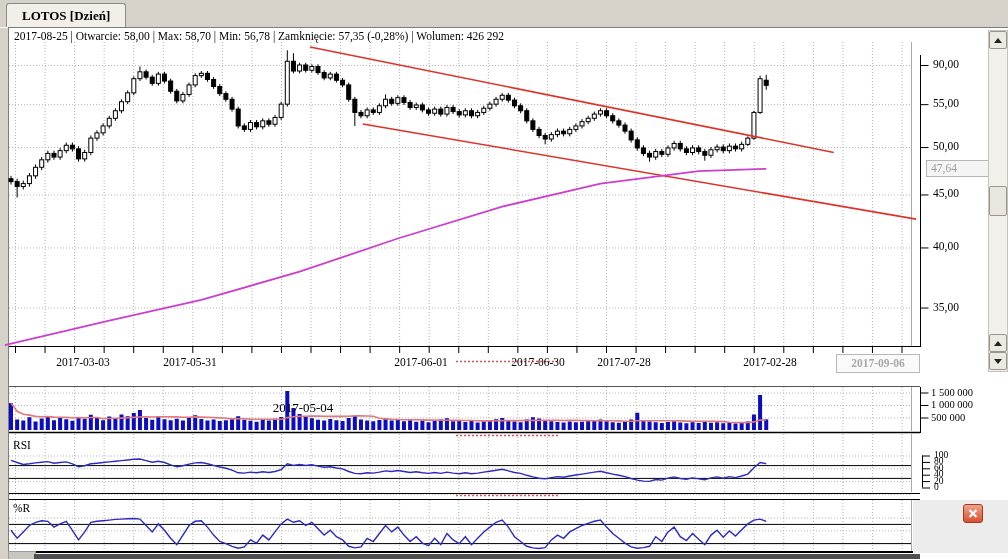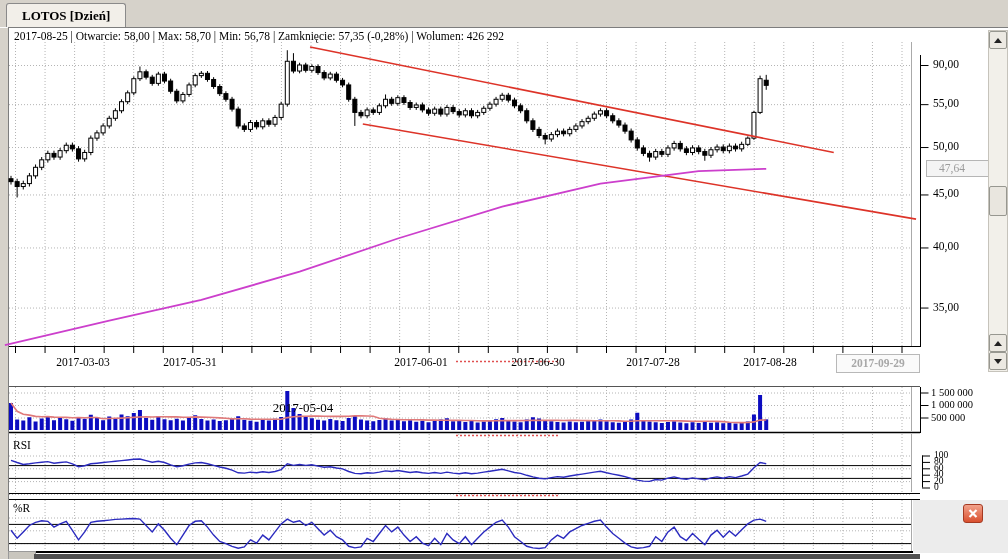--- a/index.html
+++ b/index.html
@@ -9,21 +9,21 @@
           border-bottom:1px solid #fdfdfd;}
   .tab{position:absolute;left:6px;top:3px;height:23px;padding:0 15px;background:#f2efe9;
        border:1px solid #8a8a8a;border-bottom:none;border-radius:3px 3px 0 0;
        font-size:13px;font-weight:bold;line-height:23px;}
   .client{position:absolute;left:8px;top:27px;width:1000px;height:532px;background:#ffffff;
           border-left:1px solid #7d7d7d;border-top:1px solid #7d7d7d;}
   .infobar{position:absolute;left:14px;top:30px;font-size:11.5px;white-space:nowrap;}
   .lbl{position:absolute;white-space:nowrap;}
   .panel-label{position:absolute;font-size:11.5px;}
   .pricebox{position:absolute;left:926px;top:160px;width:62px;height:15px;background:#f4f4f4;
-            border:1px solid #b5b5b5;color:#9b9b9b;font-size:11.5px;line-height:15px;padding-left:12px;}
+            border:1px solid #b5b5b5;color:#9b9b9b;font-size:11.5px;line-height:15px;padding-left:4px;}
   .ghostdate{position:absolute;left:836px;top:354px;width:82px;height:17px;background:#fafafa;
              border:1px solid #b8b8b8;color:#a8a8a8;font-size:11.5px;font-weight:bold;
              line-height:17px;text-align:center;}
   .vscroll{position:absolute;left:988px;top:30px;width:18px;height:340px;background:#f2f0ea;
            border:1px solid #c6c3bb;}
   .sbtn{position:absolute;left:0;width:16px;height:16px;background:#ece9e2;border:1px solid #979790;
         border-radius:2px;}
   .tri-up{position:absolute;left:4px;top:6px;width:0;height:0;border-left:4px solid transparent;
           border-right:4px solid transparent;border-bottom:5px solid #222;}
   .tri-dn{position:absolute;left:4px;top:6px;width:0;height:0;border-left:4px solid transparent;
@@ -653,22 +653,22 @@
       <span class="lbl" style="left: 933px; top: 187.457px; font-size: 11.5px;">45,00</span>
       <span class="lbl" style="left: 933px; top: 240.459px; font-size: 11.5px;">40,00</span>
       <span class="lbl" style="left: 933px; top: 300.548px; font-size: 11.5px;">35,00</span>
     </div>
   <div id="date-labels">
       <span class="lbl" style="left: 75px; top: 356px; font-size: 11.5px; transform: translateX(-50%); margin-left: 8px;">2017-03-03</span>
       <span class="lbl" style="left: 190px; top: 356px; font-size: 11.5px; transform: translateX(-50%);">2017-05-31</span>
       <span class="lbl" style="left: 303px; top: 356px; font-size: 13px; transform: translateX(-50%); margin-top: 44px;">2017-05-04</span>
       <span class="lbl" style="left: 421px; top: 356px; font-size: 11.5px; transform: translateX(-50%);">2017-06-01</span>
       <span class="lbl" style="left: 538px; top: 356px; font-size: 11.5px; transform: translateX(-50%);">2017-06-30</span>
-      <span class="lbl" style="left: 653px; top: 356px; font-size: 11.5px; transform: translateX(-50%);">2017-07-28</span>
-      <span class="lbl" style="left: 770px; top: 356px; font-size: 11.5px; transform: translateX(-50%);">2017-08-28</span>
+      <span class="lbl" style="left: 624px; top: 356px; font-size: 11.5px; transform: translateX(-50%);">2017-07-28</span>
+      <span class="lbl" style="left: 770px; top: 356px; font-size: 11.5px; transform: translateX(-50%);">2017-02-28</span>
     </div>
   <div id="vol-labels">
       <span class="lbl" style="left: 931px; top: 386.5px; font-size: 10.5px;">1 500 000</span>
       <span class="lbl" style="left: 931px; top: 399px; font-size: 10.5px;">1 000 000</span>
       <span class="lbl" style="left: 931px; top: 411.5px; font-size: 10.5px;">500 000</span>
     </div>
   <div id="rsi-axis">
       <span class="lbl" style="left: 934px; top: 450px; font-size: 9.5px;">100</span>
       <span class="lbl" style="left: 934px; top: 456.4px; font-size: 9.5px;">80</span>
       <span class="lbl" style="left: 934px; top: 462.8px; font-size: 9.5px;">60</span>
@@ -679,21 +679,21 @@
   <div id="wr-axis">
       <span class="lbl" style="left: 934px; top: 512px; font-size: 9.5px;">100</span>
       <span class="lbl" style="left: 934px; top: 518.4px; font-size: 9.5px;">80</span>
       <span class="lbl" style="left: 934px; top: 524.8px; font-size: 9.5px;">60</span>
       <span class="lbl" style="left: 934px; top: 531.2px; font-size: 9.5px;">40</span>
       <span class="lbl" style="left: 934px; top: 537.6px; font-size: 9.5px;">20</span>
       <span class="lbl" style="left: 934px; top: 544px; font-size: 9.5px;">0</span>
     </div>
 
   <div class="pricebox">47,64</div>
-  <div class="ghostdate">2017-09-29</div>
+  <div class="ghostdate">2017-09-06</div>
 
   <div class="panel-label" style="left:13px;top:439px;">RSI</div>
   <div class="panel-label" style="left:13px;top:502px;">%R</div>
 
   <div class="graybox-wr"></div>
   <div id="wr-axis2"></div>
 
   <div class="vscroll">
     <div class="sbtn" style="top:0px;">
         <div class="tri-up"></div>

